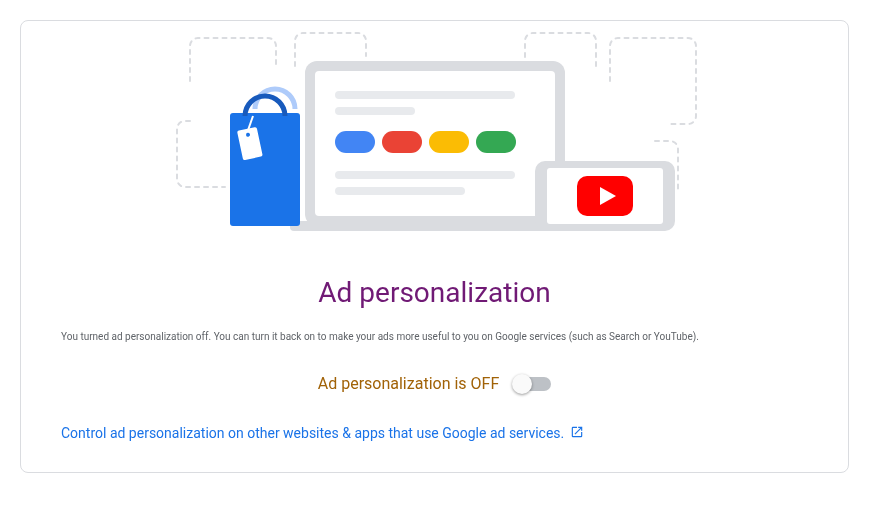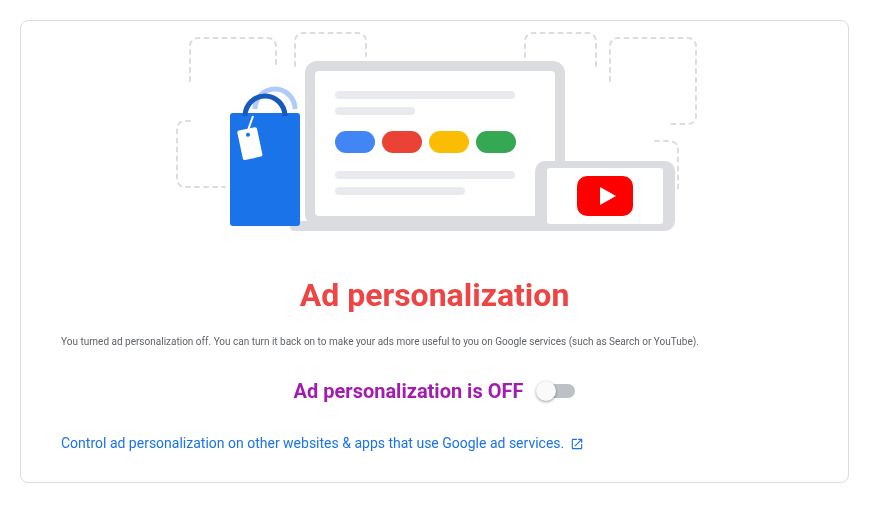--- a/index.html
+++ b/index.html
@@ -28,44 +28,44 @@
       display: flex;
       justify-content: center;
       align-items: center;
       position: relative;
     }
     .content {
       padding: 0 40px 30px 40px;
       text-align: center;
     }
     .title {
-      font-size: 32px;
-      font-weight: 700;
-      color: #ef4444;
+      font-size: 28px;
+      font-weight: 400;
+      color: #701a75;
       margin-top: 30px;
       margin-bottom: 20px;
     }
     .description {
       font-size: 10px;
       color: #5f6368;
       line-height: 1.5;
       text-align: left;
       margin-bottom: 30px;
     }
     .toggle-row {
       display: flex;
       justify-content: center;
       align-items: center;
       gap: 16px;
       margin-bottom: 30px;
     }
     .toggle-label {
-      font-size: 20px;
-      color: #a21caf;
-      font-weight: 700;
+      font-size: 16px;
+      color: #a16207;
+      font-weight: 400;
     }
     .toggle {
       position: relative;
       width: 36px;
       height: 14px;
       background: #bdc1c6;
       border-radius: 7px;
       cursor: pointer;
     }
     .toggle-knob {
@@ -79,21 +79,21 @@
       box-shadow: 0 1px 3px rgba(0,0,0,0.4);
     }
     .link-row {
       text-align: left;
     }
     .link {
       color: #1a73e8;
       font-size: 14px;
       text-decoration: none;
       display: inline-flex;
-      align-items: flex-end;
+      align-items: flex-start;
       gap: 6px;
       cursor: pointer;
     }
     .ext-icon {
       width: 14px;
       height: 14px;
       fill: #1a73e8;
     }
   </style>
 </head>

